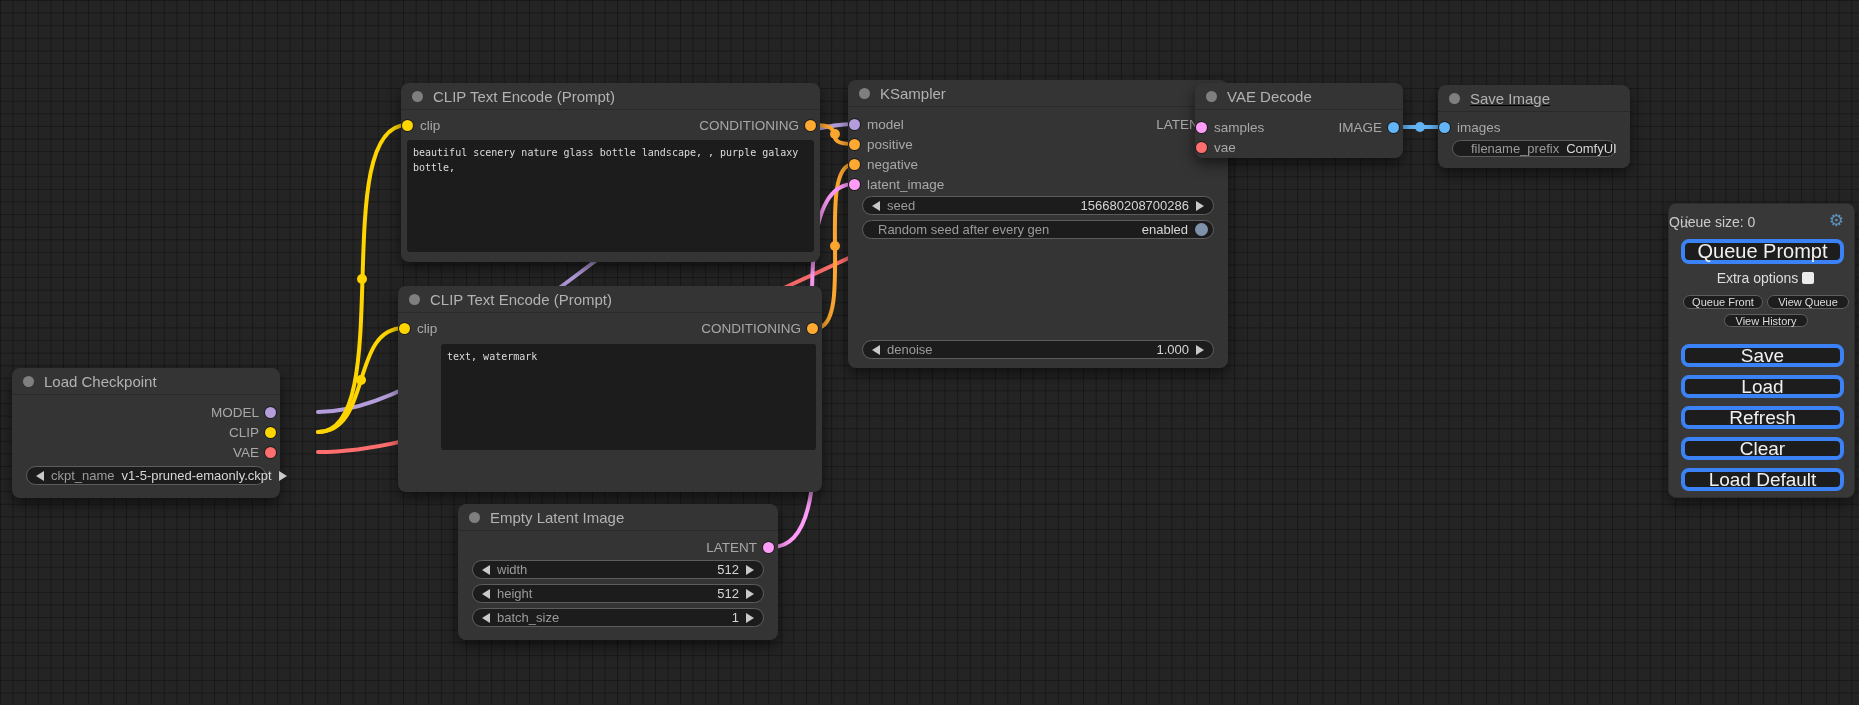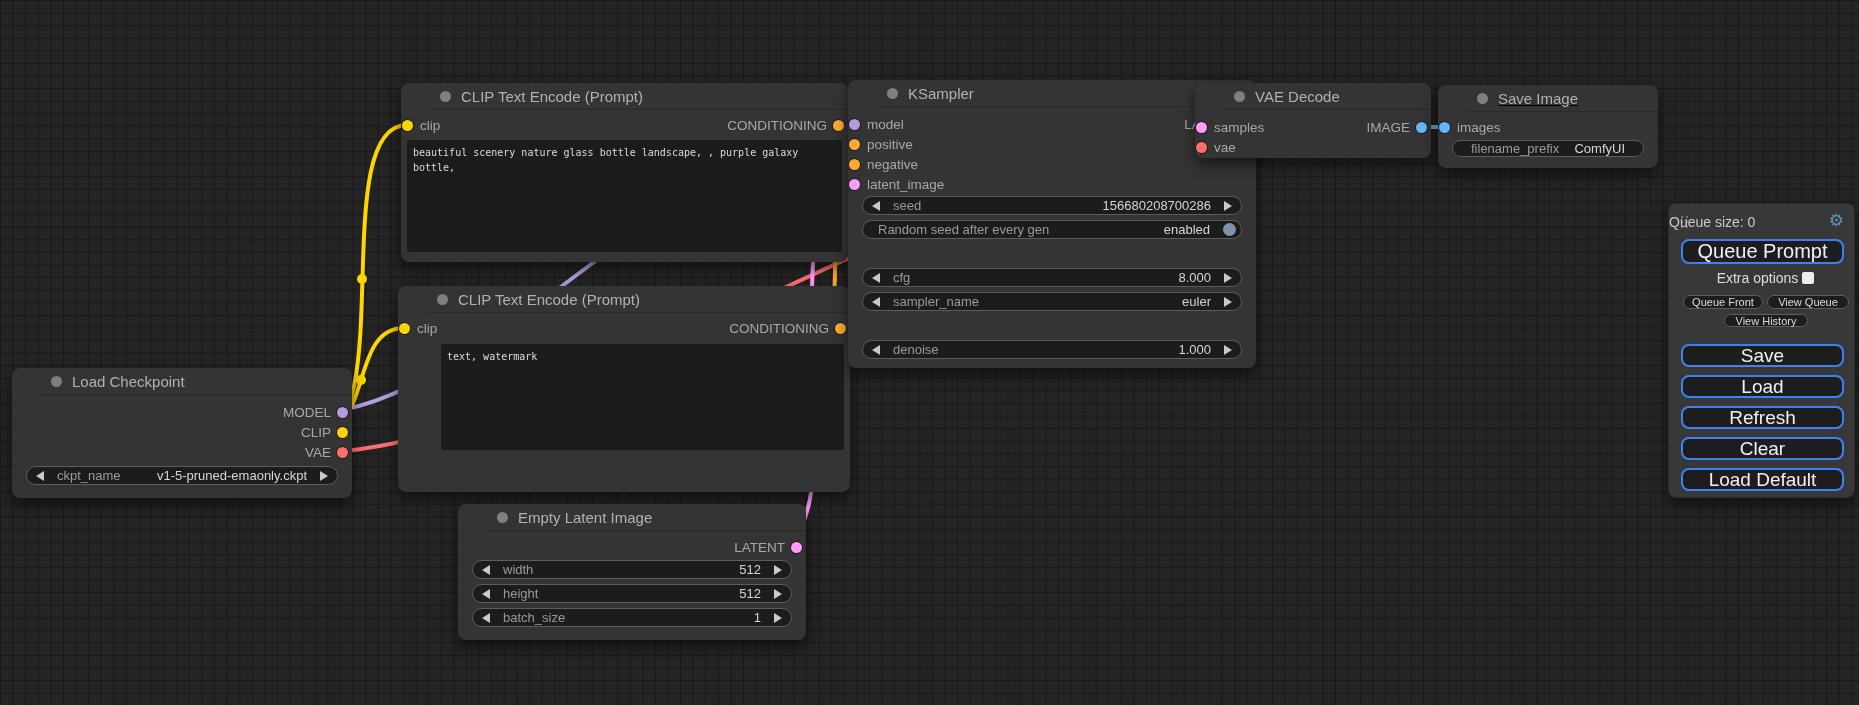--- a/index.html
+++ b/index.html
@@ -12,39 +12,38 @@
     background-size:12.6px 12.6px;
     font-family:"Liberation Sans", sans-serif;
     -webkit-font-smoothing:antialiased;
   }
   #wires{position:absolute;left:0;top:0;z-index:1;}
   #wires path{fill:none;stroke-width:4;stroke-linecap:round;}
 
   .node{
     position:absolute;z-index:2;background:#343434;border-radius:8px;
     box-shadow:0 6px 14px rgba(0,0,0,0.55);
-    padding-left:28px;
   }
   .ntitle{
     position:relative;height:26px;display:flex;align-items:center;
     padding-left:32px;color:#b2b2b2;font-size:15px;
     border-bottom:1px solid #2a2a2a;border-radius:8px 8px 0 0;
   }
   .tdot{position:absolute;left:11px;top:8px;width:11px;height:11px;border-radius:50%;background:#7f7f7f;}
   .srow{position:absolute;left:0;right:0;height:16px;display:flex;align-items:center;color:#a8a8a8;font-size:13.5px;}
   .srow .dot{position:absolute;width:11px;height:11px;border-radius:50%;top:2.5px;box-shadow:0 0 0 1px rgba(0,0,0,0.45);}
   .srow .dot.in{left:1px;}
   .srow .dot.out{right:4px;}
   .inlabel{margin-left:19px;}
   .outlabel{margin-left:auto;margin-right:21px;}
 
   .widget{
     position:absolute;left:14px;right:14px;height:19px;box-sizing:border-box;
     display:flex;align-items:center;background:#1c1c1c;
-    border:1px solid #5d5d5d;border-radius:10px;padding:0 9px;gap:13px;
+    border:1px solid #5d5d5d;border-radius:10px;padding:0 9px;gap:7px;
   }
   .wlabel{color:#9b9b9b;font-size:13px;white-space:nowrap;}
   .wvalue{margin-left:auto;color:#d6d6d6;font-size:13px;white-space:nowrap;}
   .arr{width:0;height:0;flex:none;}
   .arr.l{border-top:5px solid transparent;border-bottom:5px solid transparent;border-right:8px solid #c9c9c9;}
   .arr.r{border-top:5px solid transparent;border-bottom:5px solid transparent;border-left:8px solid #c9c9c9;}
   .togdot{width:13px;height:13px;border-radius:50%;flex:none;margin-right:-4px;}
 
   .promptbox{
     position:absolute;left:6px;right:6px;background:#1c1c1c;border-radius:3px;
@@ -58,21 +57,21 @@
     background:#383838;border:1px solid #2d2d2d;border-radius:8px;
     box-shadow:0 6px 14px rgba(0,0,0,0.5);box-sizing:border-box;
   }
   .mhead{position:absolute;left:0;right:0;top:9px;height:20px;}
   .dragdots{position:absolute;left:12px;top:3px;width:2px;height:2px;background:#8a8a8a;border-radius:50%;
     box-shadow:5px 0 0 #8a8a8a,0 5px 0 #8a8a8a,5px 5px 0 #8a8a8a,0 10px 0 #8a8a8a,5px 10px 0 #8a8a8a;}
   .qsize{position:absolute;left:0;right:0;text-align:left;color:#cccccc;font-size:14px;top:1px;}
   .gear{position:absolute;right:10px;top:-2px;font-size:17px;line-height:20px;}
   .btn{
     position:absolute;left:12px;width:163px;box-sizing:border-box;
-    background:#1d1d1d;border:2px solid #3b82f6;border-radius:8px;color:#f0f0f0;
+    background:#1d1d1d;border:4px solid #3b82f6;border-radius:8px;color:#f0f0f0;
     display:flex;align-items:center;justify-content:center;cursor:pointer;
   }
   .btn.big{height:25px;font-size:20px;}
   .btn.std{height:23px;font-size:19px;}
   .pill{
     position:absolute;box-sizing:border-box;height:14px;background:#1d1d1d;
     border:1px solid #5e5e5e;border-radius:8px;color:#dddddd;font-size:11px;
     display:flex;align-items:center;justify-content:center;cursor:pointer;
   }
   .extrarow{position:absolute;left:8px;right:0;top:66px;height:16px;display:flex;align-items:center;justify-content:center;gap:4px;color:#dddddd;font-size:14px;}
@@ -94,21 +93,21 @@
     <path d="M1157 124 C1192 124 1166 127 1201 127" stroke="#FF9CF9"></path>
     <path d="M1397 127 C1432 127 1409 127 1444 127" stroke="#64B5F6"></path>
     <circle cx="362" cy="279" r="5" fill="#FFD500"></circle>
     <circle cx="361" cy="380" r="5" fill="#FFD500"></circle>
     <circle cx="835" cy="134" r="5" fill="#FFA931"></circle>
     <circle cx="835" cy="246" r="5" fill="#FFA931"></circle>
     <circle cx="1179" cy="126" r="5" fill="#FF9CF9"></circle>
     <circle cx="1420" cy="127" r="5" fill="#64B5F6"></circle>
   </svg>
 
-  <div class="node" style="left:12px;top:368px;width:312px;height:130px;">
+  <div class="node" style="left:12px;top:368px;width:268px;height:130px;">
     <div class="ntitle">
       <span class="tdot"></span>
       <span>Load Checkpoint</span>
     </div>
     <div class="srow" style="top:36px">
       <span class="outlabel">MODEL</span>
       <span class="dot out" style="background: rgb(179, 157, 219);"></span>
     </div>
     <div class="srow" style="top:56px">
       <span class="outlabel">CLIP</span>
@@ -209,32 +208,20 @@
     <div class="widget" style="top:116px">
       <span class="arr l"></span>
       <span class="wlabel">seed</span>
       <span class="wvalue">156680208700286</span>
       <span class="arr r"></span>
     </div>
     <div class="widget" style="top:140px">
       <span class="wlabel" style="margin-left:6px">Random seed after every gen</span>
       <span class="wvalue">enabled</span>
       <span class="togdot" style="background: rgb(126, 147, 170);"></span>
-    </div>
-    <div class="widget" style="top:188px">
-      <span class="arr l"></span>
-      <span class="wlabel">cfg</span>
-      <span class="wvalue">8.000</span>
-      <span class="arr r"></span>
-    </div>
-    <div class="widget" style="top:212px">
-      <span class="arr l"></span>
-      <span class="wlabel">sampler_name</span>
-      <span class="wvalue">euler</span>
-      <span class="arr r"></span>
     </div>
     <div class="widget" style="top:260px">
       <span class="arr l"></span>
       <span class="wlabel">denoise</span>
       <span class="wvalue">1.000</span>
       <span class="arr r"></span>
     </div>
   </div>
 
   <div class="node" style="left:1195px;top:83px;width:208px;height:75px;">

